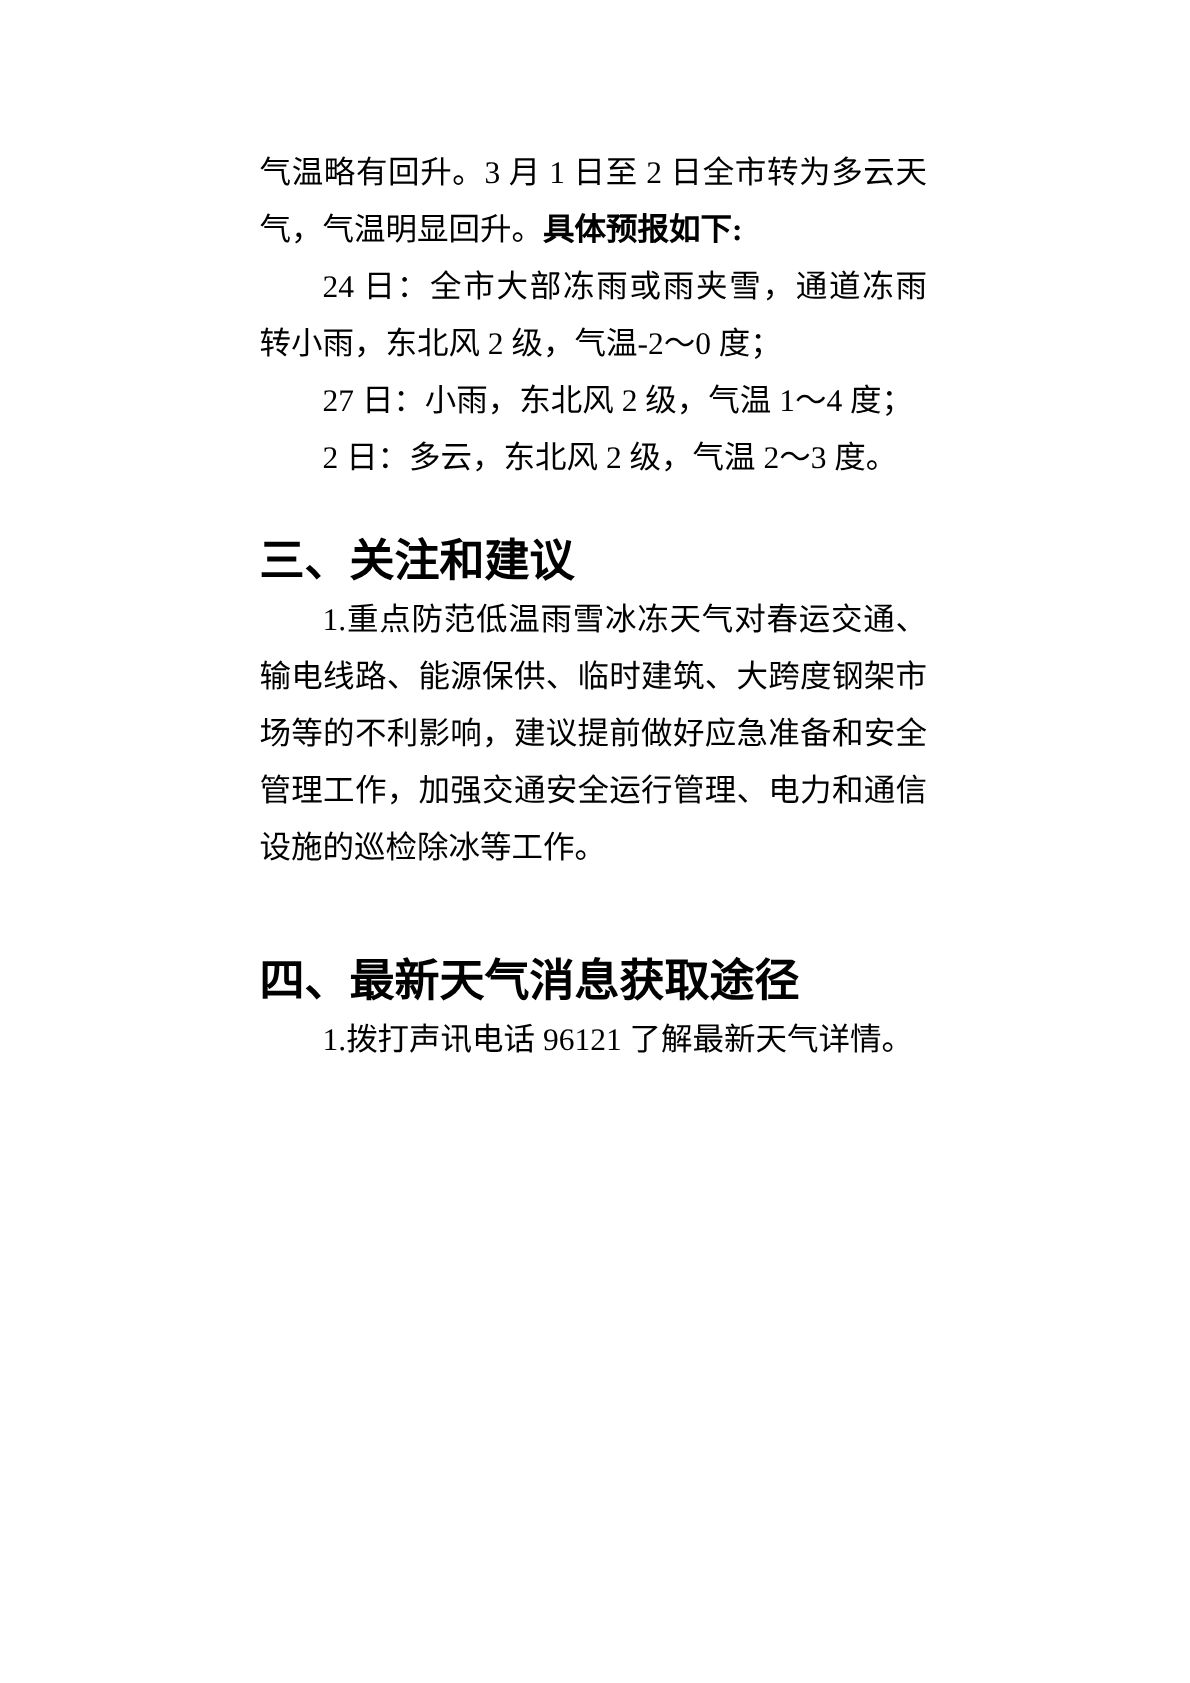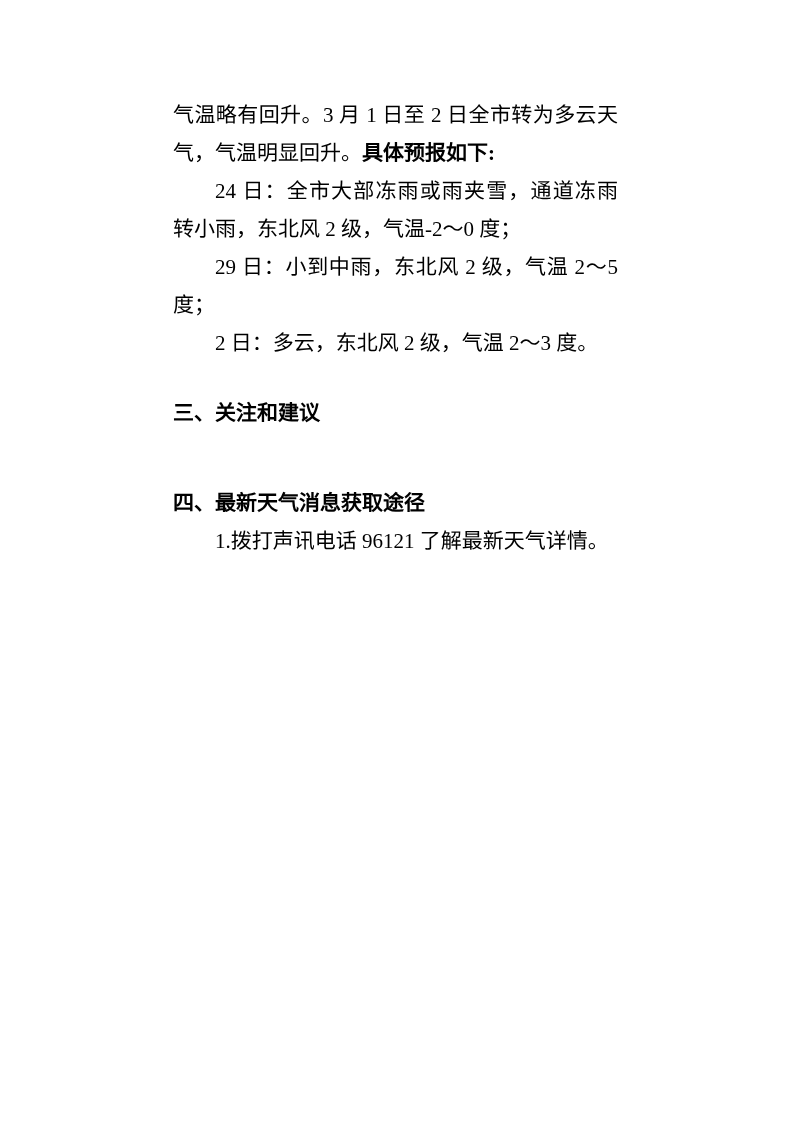--- a/index.html
+++ b/index.html
@@ -30,21 +30,21 @@
   }
   .para-indent {
     text-indent: 2em;
   }
   .intro-bold {
     font-weight: bold;
   }
   .section-heading {
     font-family: "Liberation Sans", "DejaVu Sans", sans-serif;
     font-weight: bold;
-    font-size: 21px;
+    font-size: 30px;
     line-height: 38px;
     margin: 0;
     margin-top: 32px;
     text-align: left;
     color: #000000;
   }
   .section-heading.first-gap {
     margin-top: 32px;
   }
   .section-heading.second-gap {
@@ -53,22 +53,23 @@
 </style>
 </head>
 <body>
 
 <div class="page">
   <div class="doc-body">
 
     <p><span>气温略有回升。3 月 1 日至 2 日全市转为多云天气，气温明显回升。</span><span class="intro-bold">具体预报如下:</span></p>
 
     <p class="para-indent">24 日：全市大部冻雨或雨夹雪，通道冻雨转小雨，东北风 2 级，气温-2～0 度；</p>
-    <p class="para-indent">29 日：小到中雨，东北风 2 级，气温 2～5 度；</p>
+    <p class="para-indent">27 日：小雨，东北风 2 级，气温 1～4 度；</p>
     <p class="para-indent">2 日：多云，东北风 2 级，气温 2～3 度。</p>
 
     <h2 class="section-heading first-gap">三、关注和建议</h2>
+    <p class="para-indent">1.重点防范低温雨雪冰冻天气对春运交通、输电线路、能源保供、临时建筑、大跨度钢架市场等的不利影响，建议提前做好应急准备和安全管理工作，加强交通安全运行管理、电力和通信设施的巡检除冰等工作。</p>
 
     <h2 class="section-heading second-gap">四、最新天气消息获取途径</h2>
     <p class="para-indent">1.拨打声讯电话 96121 了解最新天气详情。</p>
 
   </div>
 </div>
 
 </body></html>

